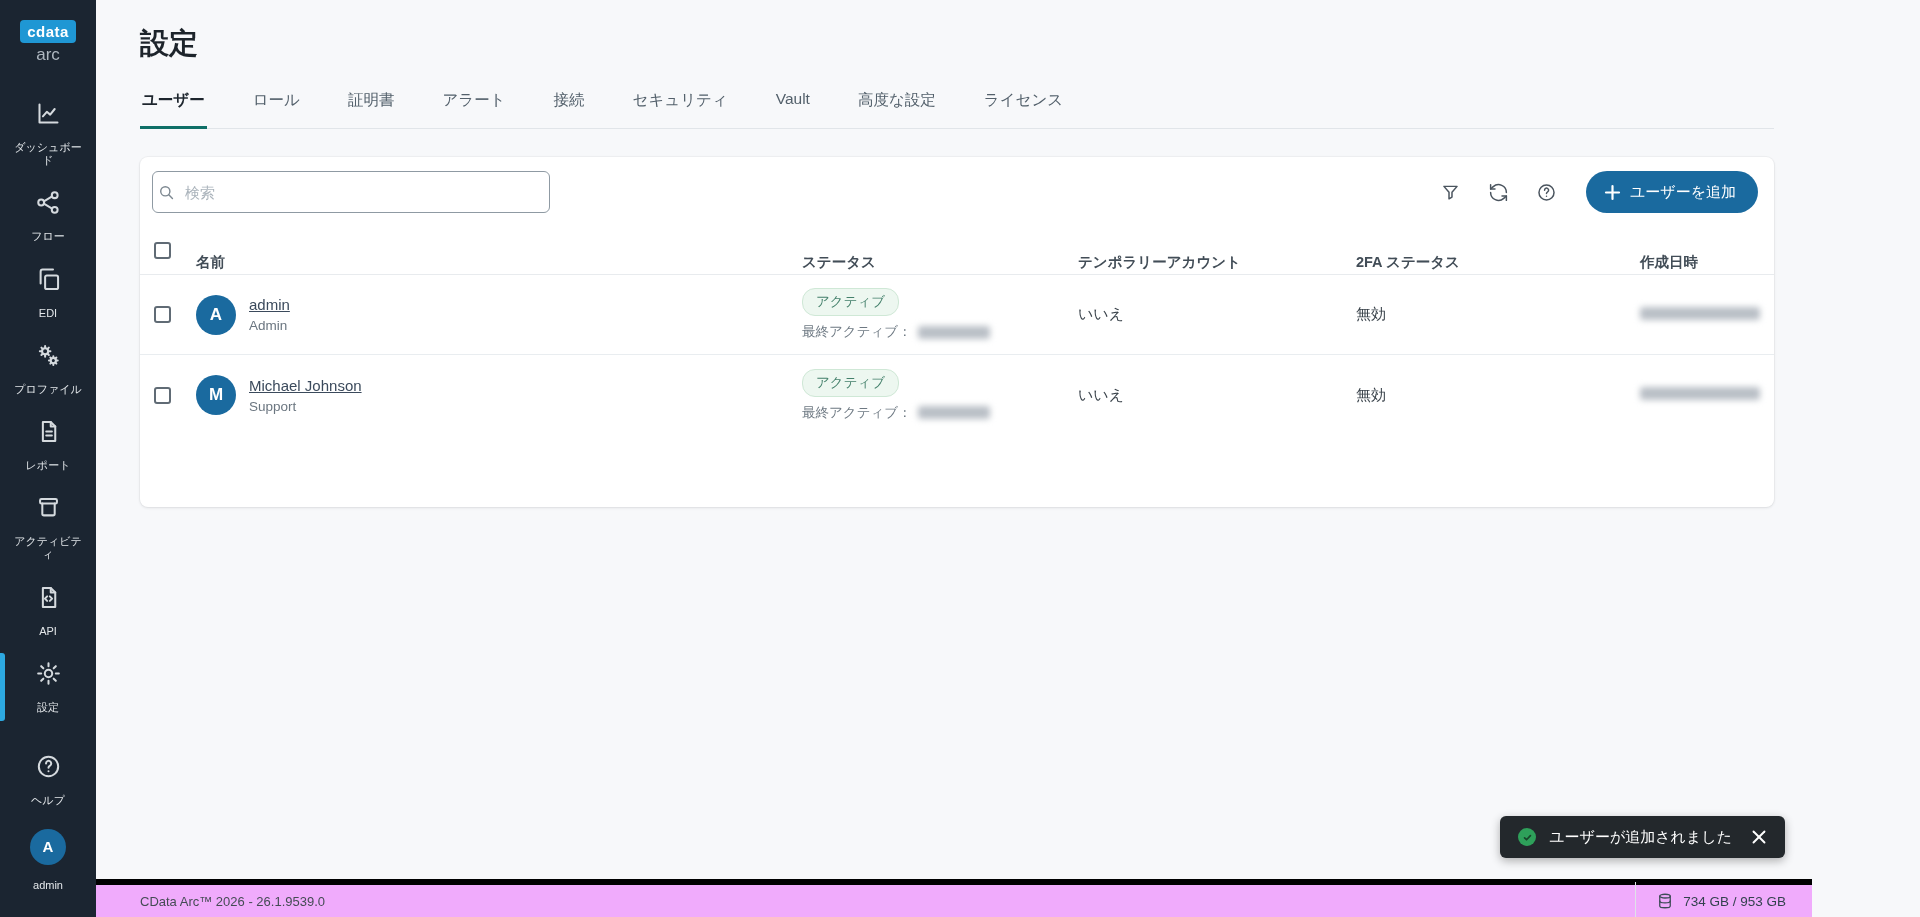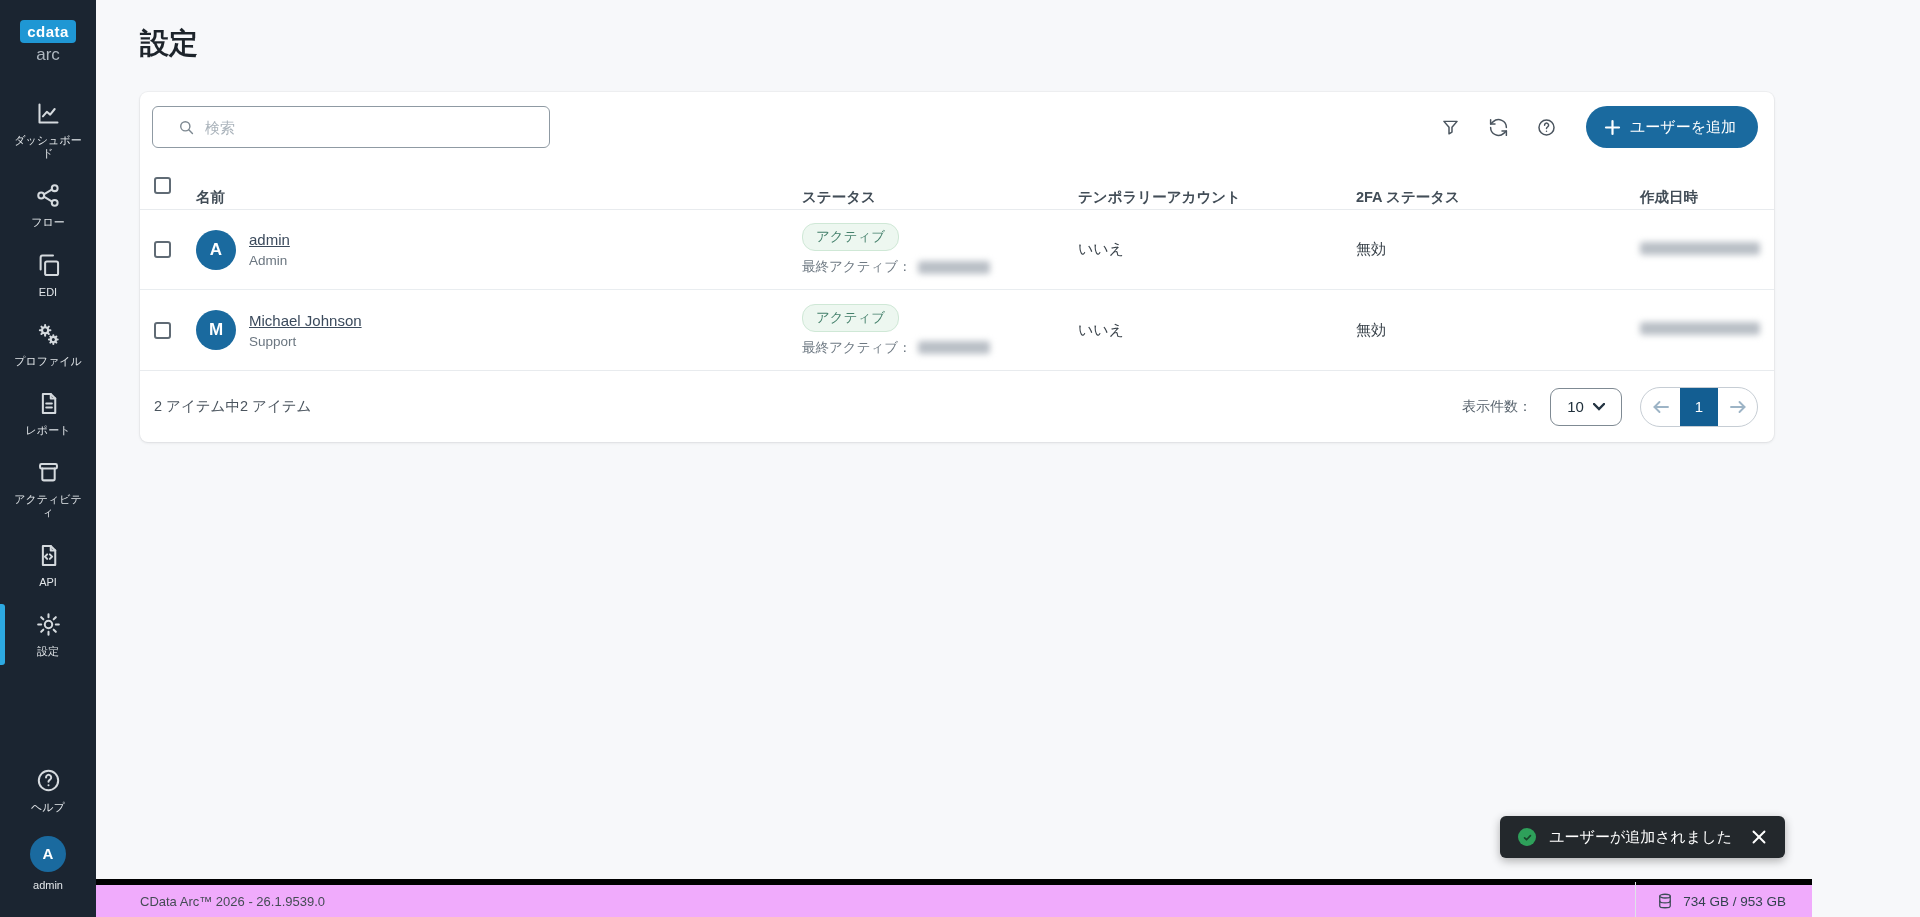--- a/index.html
+++ b/index.html
@@ -9,21 +9,21 @@
 
   
   .sidebar { width:96px; min-width:96px; background:#1b2531; color:#d5dade;
     display:flex; flex-direction:column; align-items:center; height:917px; }
   .logo-wrap { margin-top:20px; display:flex; flex-direction:column; align-items:center; }
   .logo-box { background:#1f97d4; color:#fff; font-weight:bold; font-size:15px;
     padding:3px 7px; border-radius:4px; letter-spacing:.5px; }
   .logo-sub { color:#aeb7c0; font-size:17px; margin-top:2px; }
   .side-nav { margin-top:24px; width:100%; display:flex; flex-direction:column; flex:1; }
   .side-item { position:relative; width:100%; padding:11px 4px 11px;
-    display:flex; flex-direction:column; align-items:center; gap:7px; cursor:pointer; }
+    display:flex; flex-direction:column; align-items:center; gap:14px; cursor:pointer; }
   .side-item .lbl { font-size:11px; line-height:1.2; text-align:center; color:#e3e7ea;
     max-width:74px; word-break:break-all; }
   .side-item svg { width:27px; height:27px; stroke:#d5dade; fill:none;
     stroke-width:1.8; stroke-linecap:round; stroke-linejoin:round; }
   .side-item.active::before { content:""; position:absolute; left:0; top:4px; bottom:4px;
     width:5px; background:#2da9e1; border-radius:0 3px 3px 0; }
   .side-spacer { flex:1; }
   .avatar-circle { width:36px; height:36px; border-radius:50%; background:#1a6a9f;
     color:#fff; display:flex; align-items:center; justify-content:center;
     font-size:15px; font-weight:bold; }
@@ -37,21 +37,21 @@
   .tabs { margin:26px 38px 0 44px; display:flex; gap:44px; border-bottom:1px solid #e1e5e9; }
   .tab { font-size:15.5px; color:#53606b; padding:0 2px 15px; cursor:pointer; font-weight:500; }
   .tab.active { color:#1d252d; font-weight:bold; border-bottom:3px solid #0e6f67; margin-bottom:-1px; }
 
   .card { margin:28px 38px 0 44px; background:#fff; border-radius:8px;
     box-shadow:0 1px 3px rgba(25,35,45,.10), 0 0 0 1px rgba(25,35,45,.03); height:350px;
     display:flex; flex-direction:column; }
 
   .toolbar { height:70px; display:flex; align-items:center; padding:0 16px 0 12px; }
   .search-box { width:398px; height:42px; border:1px solid #8f9aa3; border-radius:6px;
-    display:flex; align-items:center; padding:0 24px; gap:9px; background:#fff; }
+    display:flex; align-items:center; padding:0 4px; gap:9px; background:#fff; }
   .search-box svg { width:19px; height:19px; stroke:#7d8891; fill:none; stroke-width:1.8; stroke-linecap:round; }
   .search-box input { border:none; outline:none; flex:1; font-size:15px; color:#333;
     font-family:inherit; background:transparent; }
   .search-box input::placeholder { color:#aab3bb; }
   .toolbar-right { margin-left:auto; display:flex; align-items:center; gap:14px; }
   .icon-btn { width:34px; height:34px; display:flex; align-items:center; justify-content:center;
     cursor:pointer; border-radius:50%; }
   .icon-btn svg { width:21px; height:21px; stroke:#4a545e; fill:none; stroke-width:1.7;
     stroke-linecap:round; stroke-linejoin:round; }
   .add-btn { height:42px; background:#1a6a9f; border:none; border-radius:21px; color:#fff;
@@ -210,20 +210,31 @@
         </div>
       </div>
     </div>
   </nav>
 
   <div class="main">
     <div class="content">
 
       <h1 class="page-title">設定</h1>
 
+      <div class="tabs">
+        <div class="tab active">ユーザー</div>
+        <div class="tab">ロール</div>
+        <div class="tab">証明書</div>
+        <div class="tab">アラート</div>
+        <div class="tab">接続</div>
+        <div class="tab">セキュリティ</div>
+        <div class="tab">Vault</div>
+        <div class="tab">高度な設定</div>
+        <div class="tab">ライセンス</div>
+      </div>
 
       <div class="card">
 
         <div class="toolbar">
           <div class="search-box">
             <svg viewBox="0 0 24 24">
                 <circle cx="10.5" cy="10.5" r="5.8"></circle>
                 <line x1="14.9" y1="14.9" x2="19.5" y2="19.5"></line>
               </svg>
             <input type="text" placeholder="検索" style="">
@@ -309,47 +320,20 @@
             <div class="last-active">
               <span>最終アクティブ：</span>
               <span class="redacted" style="width:72px"></span>
             </div>
           </div>
           <div class="cell-plain">いいえ</div>
           <div class="cell-plain">無効</div>
           <div><span class="redacted" style="width:120px"></span></div>
         </div>
 
-        <div class="tfoot">
-          <div class="foot-summary">2 アイテム中2 アイテム</div>
-          <div class="foot-right">
-            <span class="psize-label">表示件数：</span>
-            <div class="psize-select">
-              <span class="val">10</span>
-              <svg viewBox="0 0 12 8">
-                  <path d="M1 1l5 5 5-5"></path>
-                </svg>
-            </div>
-            <div class="pager">
-              <div class="pg-btn">
-                <svg viewBox="0 0 18 14">
-                    <line x1="16" y1="7" x2="2.5" y2="7"></line>
-                    <path d="M7.5 2 2.5 7l5 5"></path>
-                  </svg>
-              </div>
-              <div class="pg-num">1</div>
-              <div class="pg-btn">
-                <svg viewBox="0 0 18 14">
-                    <line x1="2" y1="7" x2="15.5" y2="7"></line>
-                    <path d="M10.5 2l5 5-5 5"></path>
-                  </svg>
-              </div>
-            </div>
-          </div>
-        </div>
 
       </div>
 
       <div class="toast">
         <span class="toast-check">
           <svg viewBox="0 0 17 17">
               <path d="M4 9l3 3 6-6.5"></path>
             </svg>
         </span>
         <span class="toast-msg">ユーザーが追加されました</span>

